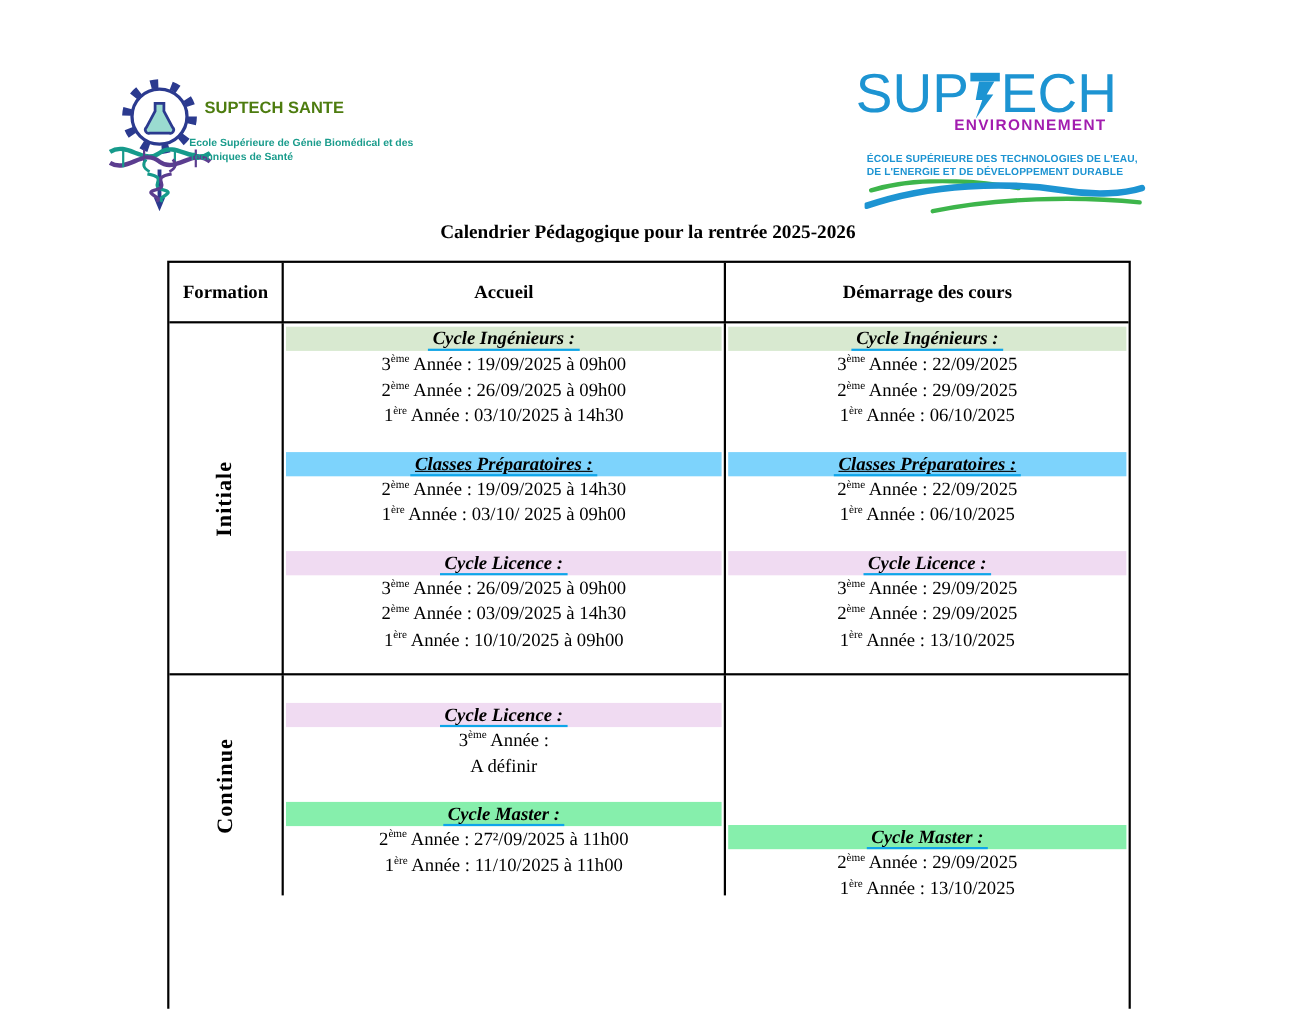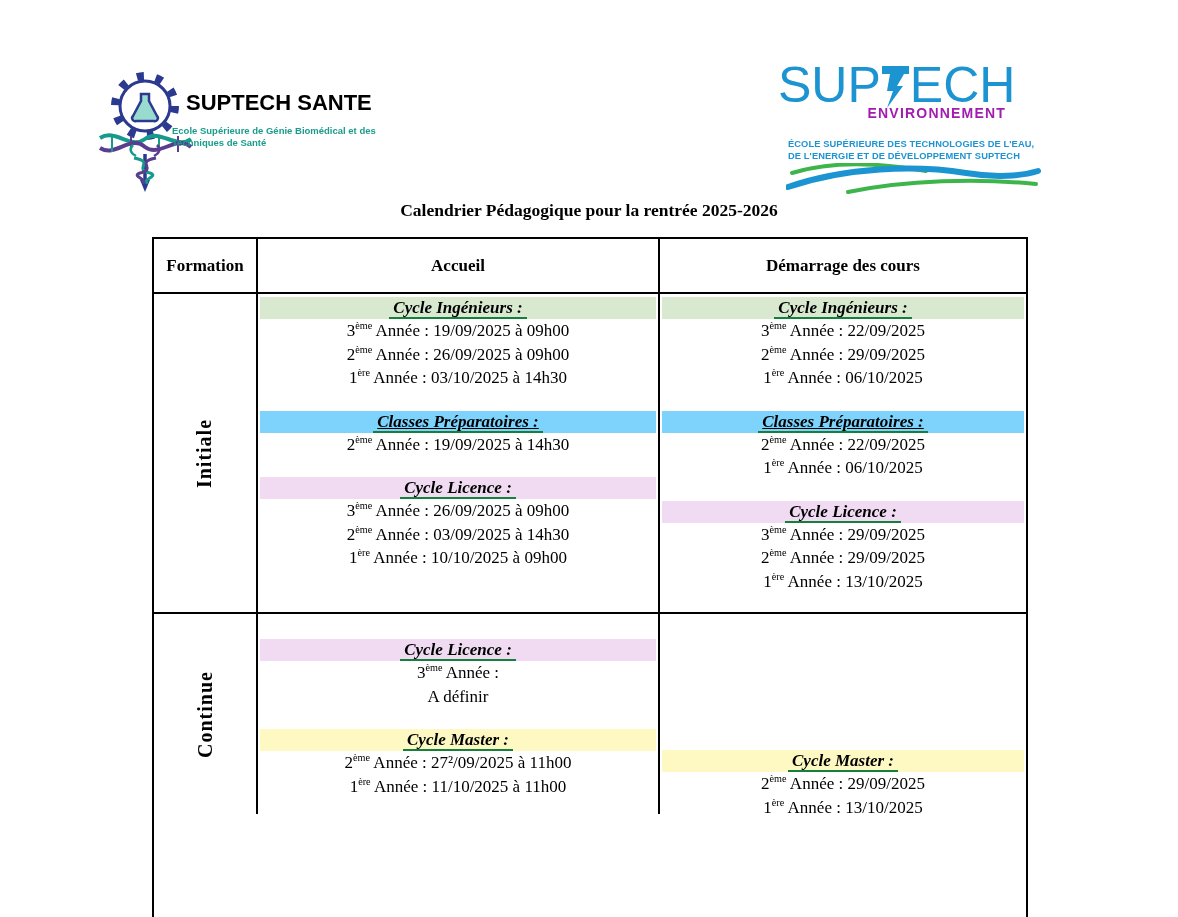--- a/index.html
+++ b/index.html
@@ -4,21 +4,21 @@
 <style>
   html,body{margin:0;padding:0;}
   body{
     width:1178px;height:917px;background:#ffffff;position:relative;overflow:hidden;
     font-family:"Liberation Serif",serif;color:#000;
   }
   
   .logo-sante{position:absolute;left:98px;top:68px;width:300px;height:128px;}
   .sante-emblem{position:absolute;left:0;top:0;}
   .sante-name{position:absolute;left:88px;top:22px;font-family:"Liberation Sans",sans-serif;
-    font-weight:bold;font-size:22px;color:#000000;white-space:nowrap;}
+    font-weight:bold;font-size:15px;color:#4d7c0f;white-space:nowrap;}
   .sante-sub{position:absolute;left:74px;top:57px;font-family:"Liberation Sans",sans-serif;
     font-weight:bold;font-size:9.5px;color:#1a9c8c;line-height:12px;}
   .logo-env{position:absolute;left:778px;top:64px;width:268px;height:122px;font-family:"Liberation Sans",sans-serif;}
   .env-name{display:flex;align-items:flex-start;color:#1d94d2;font-weight:normal;font-size:50px;
     line-height:42px;letter-spacing:0px;}
   .env-bolt{margin:2px 1px 0 1px;}
   .env-subname{text-align:right;padding-right:40px;margin-top:-3px;color:#a21caf;font-weight:bold;
     font-size:14px;letter-spacing:1.2px;}
   .env-sub{margin-top:18px;padding-left:10px;color:#1d94d2;font-weight:bold;font-size:9.3px;line-height:11.5px;letter-spacing:0.1px;}
   .env-waves{display:block;margin-left:8px;margin-top:1px;}
@@ -35,22 +35,22 @@
   .hcell{display:flex;align-items:center;justify-content:center;font-weight:bold;font-size:17px;}
   .labelcell{display:flex;align-items:center;justify-content:center;}
   .labelcell .vlabel{transform:rotate(-90deg);font-weight:bold;font-size:20px;letter-spacing:1px;white-space:nowrap;}
   .datacell{padding-top:3px;text-align:center;font-size:17px;}
   .datacell.cont{padding-top:25px;}
   .sec:not(:first-child){margin-top:21px;}
   .bar{height:22px;line-height:21px;margin:0 2px;}
   .bar.green{background:#d8e9d0;}
   .bar.blue{background:#7dd3fc;text-decoration:underline;}
   .bar.pink{background:#f0dbf2;}
-  .bar.peach{background:#fef9c3;}
-  .bar .tt{font-weight:bold;font-style:italic;border-bottom:2px solid #15803d;padding:0 4px;}
+  .bar.peach{background:#86efac;}
+  .bar .tt{font-weight:bold;font-style:italic;border-bottom:2px solid #0ea5e9;padding:0 4px;}
   .entry{line-height:23.5px;height:23.5px;}
   .entry sup{font-size:0.60em;line-height:0;}
   .spacer90{height:90px;}
 </style>
 </head>
 <body>
 
 <div class="logo-sante">
   <svg class="sante-emblem" width="95" height="124" viewBox="0 0 95 124">
     <circle cx="47" cy="38" r="30" fill="none" stroke="#2b3a8f" stroke-width="8" stroke-dasharray="7 12"></circle>
@@ -81,21 +81,21 @@
     <span>SUP</span>
     <svg class="env-bolt" width="27" height="42" viewBox="0 0 27 42">
       <rect x="0" y="0" width="27" height="8" fill="#1d94d2"></rect>
       <polygon points="8,8 22,8 15,20 21,20 5,42 11,25 5,25" fill="#1d94d2"></polygon>
     </svg>
     <span>ECH</span>
   </div>
   <div class="env-subname">ENVIRONNEMENT</div>
   <div class="env-sub">
     <div>ÉCOLE SUPÉRIEURE DES TECHNOLOGIES DE L'EAU,</div>
-    <div>DE L'ENERGIE ET DE DÉVELOPPEMENT SUPTECH</div>
+    <div>DE L'ENERGIE ET DE DÉVELOPPEMENT DURABLE</div>
   </div>
   <svg class="env-waves" width="256" height="32" viewBox="0 0 256 32">
     <path d="M6 10 C45 -2 95 0 140 8" fill="none" stroke="#3db54b" stroke-width="4" stroke-linecap="round"></path>
     <path d="M2 24 C60 4 130 2 180 10 C210 15 236 13 252 8" fill="none" stroke="#1d94d2" stroke-width="6" stroke-linecap="round"></path>
     <path d="M62 29 C120 17 192 15 250 21" fill="none" stroke="#3db54b" stroke-width="4" stroke-linecap="round"></path>
   </svg>
 </div>
 
 <div class="doc-title">Calendrier Pédagogique pour la rentrée 2025-2026</div>
 
@@ -112,20 +112,21 @@
   <div class="cell datacell">
     <div class="sec">
       <div class="bar green"><span class="tt">Cycle Ingénieurs :</span></div>
       <div class="entry"><span>3</span><sup>ème</sup><span> Année : 19/09/2025 à 09h00</span></div>
       <div class="entry"><span>2</span><sup>ème</sup><span> Année : 26/09/2025 à 09h00</span></div>
       <div class="entry"><span>1</span><sup>ère</sup><span> Année : 03/10/2025 à 14h30</span></div>
     </div>
     <div class="sec">
       <div class="bar blue"><span class="tt">Classes Préparatoires :</span></div>
       <div class="entry"><span>2</span><sup>ème</sup><span> Année : 19/09/2025 à 14h30</span></div>
+      <div class="entry"><span>1</span><sup>ère</sup><span> Année : 03/10/ 2025 à 09h00</span></div>
     </div>
     <div class="sec">
       <div class="bar pink"><span class="tt">Cycle Licence :</span></div>
       <div class="entry"><span>3</span><sup>ème</sup><span> Année : 26/09/2025 à 09h00</span></div>
       <div class="entry"><span>2</span><sup>ème</sup><span> Année : 03/09/2025 à 14h30</span></div>
       <div class="entry"><span>1</span><sup>ère</sup><span> Année : 10/10/2025 à 09h00</span></div>
     </div>
   </div>
 
   <div class="cell datacell no-r">

